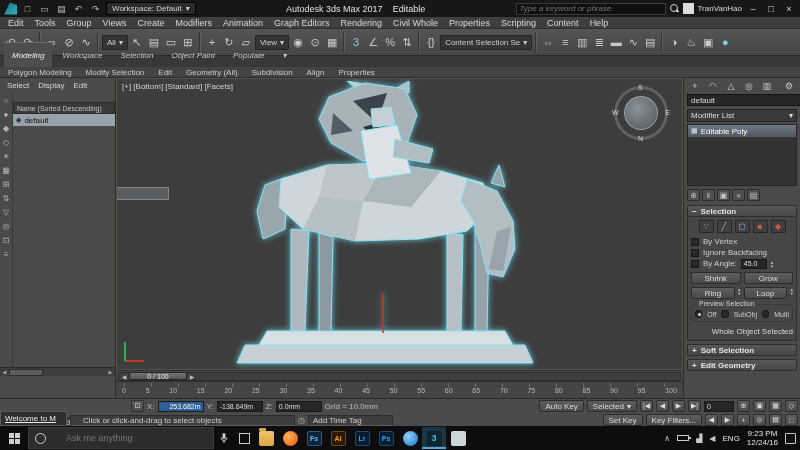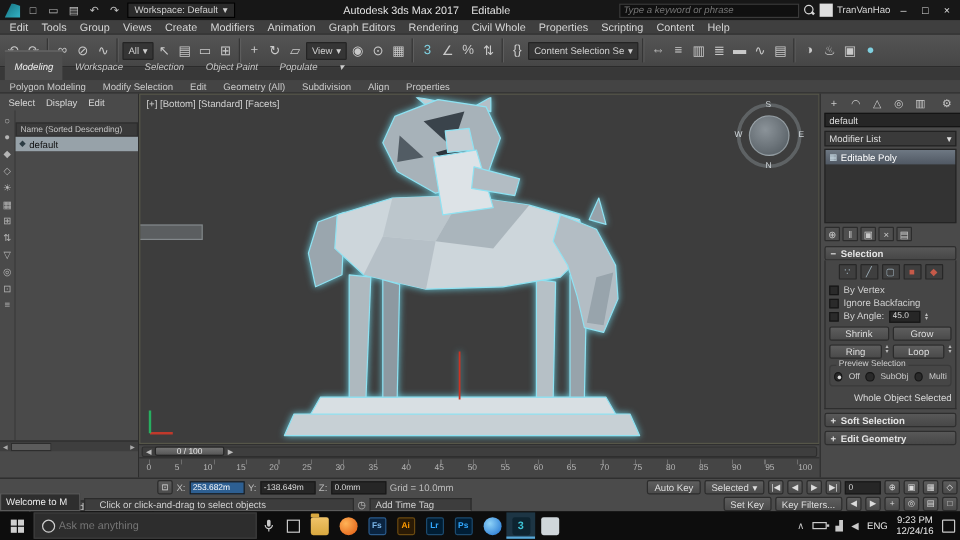--- a/index.html
+++ b/index.html
@@ -104,31 +104,31 @@
   .rad { width:8px; height:8px; border:1px solid #161616; background:#2a2a2a; border-radius:50%; position:relative; }
   .rad.on::after { content:""; position:absolute; left:2px; top:2px; width:3px; height:3px; background:#ddd; border-radius:50%; }
   .wholesel { text-align:right; color:#d8d8d8; margin-top:5px; }
 
   
   .statusbar { left:0; top:398px; width:800px; height:28px; background:#4b4b4b; border-top:1px solid #2a2a2a; }
   .srow { height:14px; display:flex; align-items:center; gap:3px; padding:0 2px; }
   .sfield { background:#3d3d3d; border:1px solid #2b2b2b; border-bottom-color:#5c5c5c; height:11px; display:flex; align-items:center; padding:0 4px; color:#cfcfcf; font-size:8px; white-space:nowrap; overflow:hidden; }
   .lbl { color:#bdbdbd; font-size:8px; }
   .cin { width:46px; height:11px; background:#262626; border:1px solid #191919; color:#ddd; font-size:7px; padding:0 2px; font-family:inherit; }
-  .cin.hl { background:#2d5f92; color:#fff; }
+  .cin.hl { background:#2d5f92; color:#fff;text-align:right; }
   .sbtn { height:12px; background:linear-gradient(#5e5e5e,#4a4a4a); border:1px solid #2c2c2c; border-radius:2px; color:#ddd; font-size:8px; display:flex; align-items:center; gap:3px; padding:0 5px; white-space:nowrap; }
   .sq { width:13px; height:12px; padding:0; justify-content:center; font-size:7px; }
   .right { margin-left:auto; display:flex; gap:3px; align-items:center; }
 
   
   .taskbar { left:0; top:426px; width:800px; height:24px; background:#0d0d0d; display:flex; align-items:center; color:#ccc; }
   .startbtn { width:28px; height:24px; display:flex; align-items:center; justify-content:center; }
   .winlogo { width:11px; height:11px; display:grid; grid-template-columns:1fr 1fr; grid-template-rows:1fr 1fr; gap:1px; }
   .winlogo b { background:#cfcfcf; }
-  .tb-search { width:186px; height:22px; background:#2d2d2d; border:1px solid #3c3c3c; display:flex; align-items:center; gap:3px; padding:0 6px; }
+  .tb-search { width:186px; height:22px; background:#2d2d2d; border:1px solid #3c3c3c; display:flex; align-items:center; gap:20px; padding:0 6px; }
   .cortana { width:11px; height:11px; border:1.5px solid #cfcfcf; border-radius:50%; flex:none; }
   .tb-sinput { background:transparent; border:none; outline:none; color:#9c9c9c; font-size:9px; width:140px; font-family:inherit; }
   .tb-ic { width:20px; height:24px; display:flex; align-items:center; justify-content:center; }
   .tvsq { width:11px; height:11px; border:1px solid #c9c9c9; }
   .app { width:24px; height:22px; display:flex; align-items:center; justify-content:center; }
   .app.active { background:#1d3544; box-shadow:inset 0 -2px 0 #57a8d8; }
   .tile { width:15px; height:15px; border-radius:2px; display:flex; align-items:center; justify-content:center; font-size:7px; font-weight:bold; }
   .t-folder { background:linear-gradient(#f0c469,#d9a83f); border-radius:2px; position:relative; }
   .t-folder::before { content:""; position:absolute; left:0; top:-3px; width:7px; height:3px; background:#d9a83f; border-radius:1px 1px 0 0; }
   .t-ff { border-radius:50%; background:radial-gradient(circle at 35% 35%,#ffb357,#e1570f); }
@@ -139,21 +139,21 @@
   .t-web { border-radius:50%; background:radial-gradient(circle at 35% 35%,#8ed2f7,#1b6fd0); }
   .t-max { background:#0e2430; color:#3ec6d8; font-size:9px; }
   .t-misc { background:#cfd6da; }
   .tray { margin-left:auto; display:flex; align-items:center; gap:7px; padding-right:4px; }
   .bat { width:12px; height:6px; border:1px solid #c9c9c9; position:relative; }
   .bat::after { content:""; position:absolute; right:-3px; top:1px; width:2px; height:2px; background:#c9c9c9; }
   .clk { font-size:8px; line-height:9px; text-align:center; color:#e8e8e8; white-space:nowrap; }
   .acticon { width:11px; height:11px; border:1px solid #c9c9c9; border-radius:1px; }
   .trayglyph { font-size:8px; color:#c9c9c9; }
 
-  .welcome { position:absolute; left:0; top:411px; width:67px; height:15px; background:#2e2e2e; border:1px solid #5a5a5a; display:flex; align-items:center; padding:0 4px; color:#ececec; font-size:8px; z-index:6; }
+  .welcome { position:absolute; left:0; top:411px; width:67px; height:15px; background:#2e2e2e; border:1px solid #5a5a5a; display:flex; align-items:center; padding:0 4px; color:#ececec; font-size:8px; z-index:6;text-decoration:underline; }
 </style>
 </head>
 <body>
 
 <div class="stage">
 
   <div class="titlebar abs">
     <div class="maxlogo"></div>
     <span class="qicon">□</span>
     <span class="qicon">▭</span>

